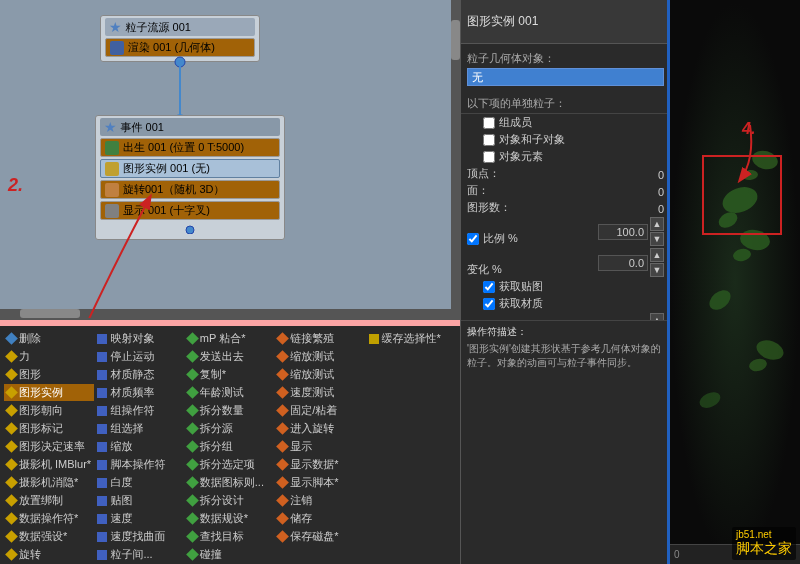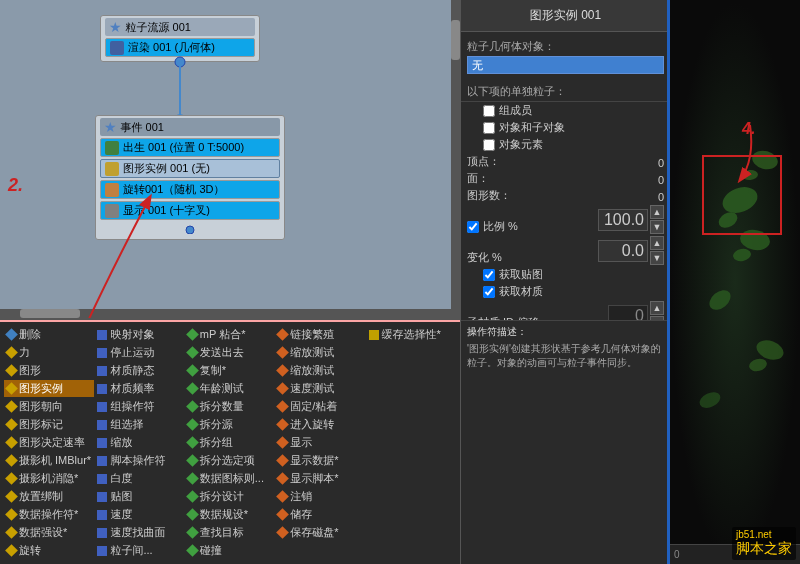--- a/index.html
+++ b/index.html
@@ -53,21 +53,21 @@
       font-size: 11px;
       padding: 1px 4px;
       margin-bottom: 2px;
       border-radius: 2px;
       display: flex;
       align-items: center;
       gap: 4px;
     }
 
     .node-child {
-      background: #0ea5e9;
+      background: #a16207;
       border: 1px solid #999;
       margin: 2px 0;
       padding: 1px 4px;
       font-size: 11px;
       display: flex;
       align-items: center;
       gap: 4px;
       border-radius: 2px;
     }
 
@@ -99,21 +99,21 @@
 
     .highlighted-row {
       background: #a8c0d8 !important;
       border: 1px solid #6080a0 !important;
     }
 
     
     .action-panel {
       flex: 1;
       background: #2a2a2a;
-      border-top: 2px solid #fca5a5;
+      border-top: 6px solid #fca5a5;
       display: grid;
       grid-template-columns: repeat(5, 1fr);
       padding: 4px;
       gap: 0;
       overflow: hidden;
     }
 
     .action-column {
       display: flex;
       flex-direction: column;
@@ -179,23 +179,22 @@
     .right-top {
       background: #2a2a2a;
       height: 320px;
       overflow: hidden;
     }
 
     .panel-titlebar {
       background: #383838;
       color: #ddd;
       font-size: 12px;
-      padding: 7px 6px;
+      padding: 13px 6px;
       border-bottom: 1px solid #555;
-      text-align: center;
     }
 
     .prop-section {
       padding: 4px 6px;
     }
 
     .prop-label {
       color: #aaa;
       font-size: 11px;
       margin: 3px 0 2px 0;
@@ -241,21 +240,21 @@
       padding: 1px 6px;
       justify-content: space-between;
     }
 
     .value-num {
       background: #333;
       color: #ccc;
       border: 1px solid #555;
       width: 50px;
       padding: 1px 3px;
-      font-size: 16px;
+      font-size: 11px;
       text-align: right;
     }
 
     .spinner-group {
       display: flex;
       align-items: center;
       gap: 2px;
     }
 
     .spinner-btn {

